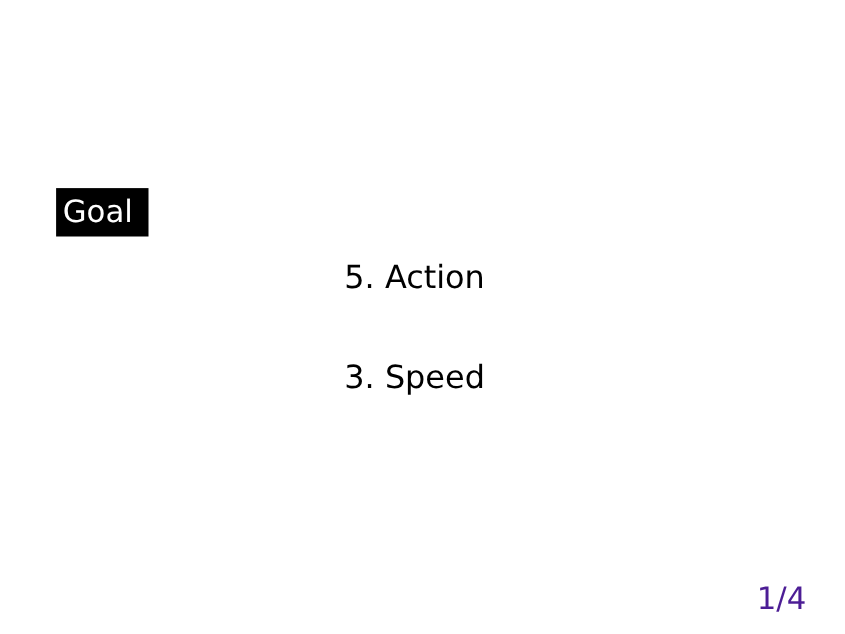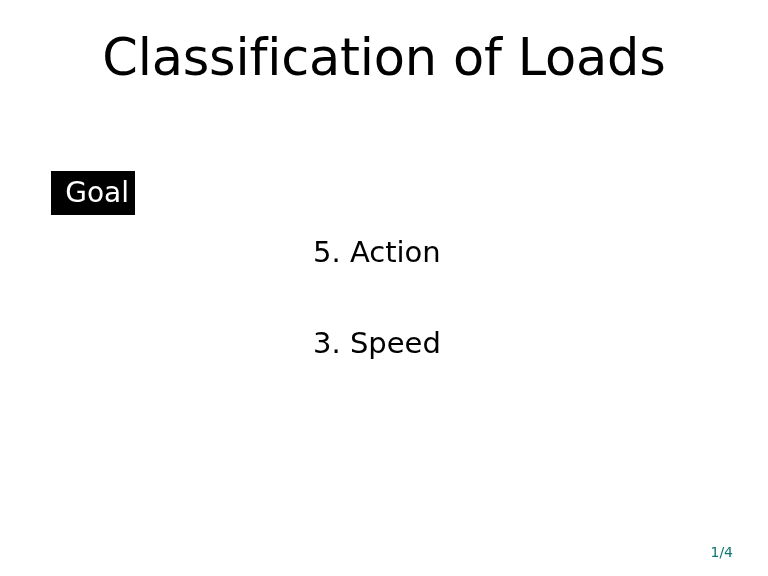--- a/index.html
+++ b/index.html
@@ -37,21 +37,21 @@
   .goal-tag {
     position: absolute;
     left: 51px;
     top: 171px;
     width: 84px;
     height: 44px;
     background: #000000;
     color: #ffffff;
     font-size: 28px;
     line-height: 44px;
-    text-align: right;
+    text-align: left;
     box-sizing: border-box;
     padding: 0 6px;
     white-space: nowrap;
   }
   
   .item-list {
     position: absolute;
     left: 313px;
     top: 238px;
     width: 420px;
@@ -66,33 +66,32 @@
     white-space: nowrap;
   }
   .list-item:last-child {
     margin-bottom: 4px;
   }
   
   .page-number {
     position: absolute;
     right: 35px;
     bottom: 17px;
-    font-size: 14px;
-    color: #0f766e;
+    font-size: 28px;
+    color: #4c1d95;
     line-height: 1.0;
     white-space: nowrap;
     margin-top: 45px;
   }
 </style>
 </head>
 <body>
 
 <div class="slide">
 
-  <div class="slide-title">Classification of Loads</div>
 
   <div class="goal-tag">Goal</div>
 
   <div class="item-list">
     <div class="list-item">5. Action</div>
     <div class="list-item">3. Speed</div>
   </div>
 
   <div class="page-number">1/4</div>
 

